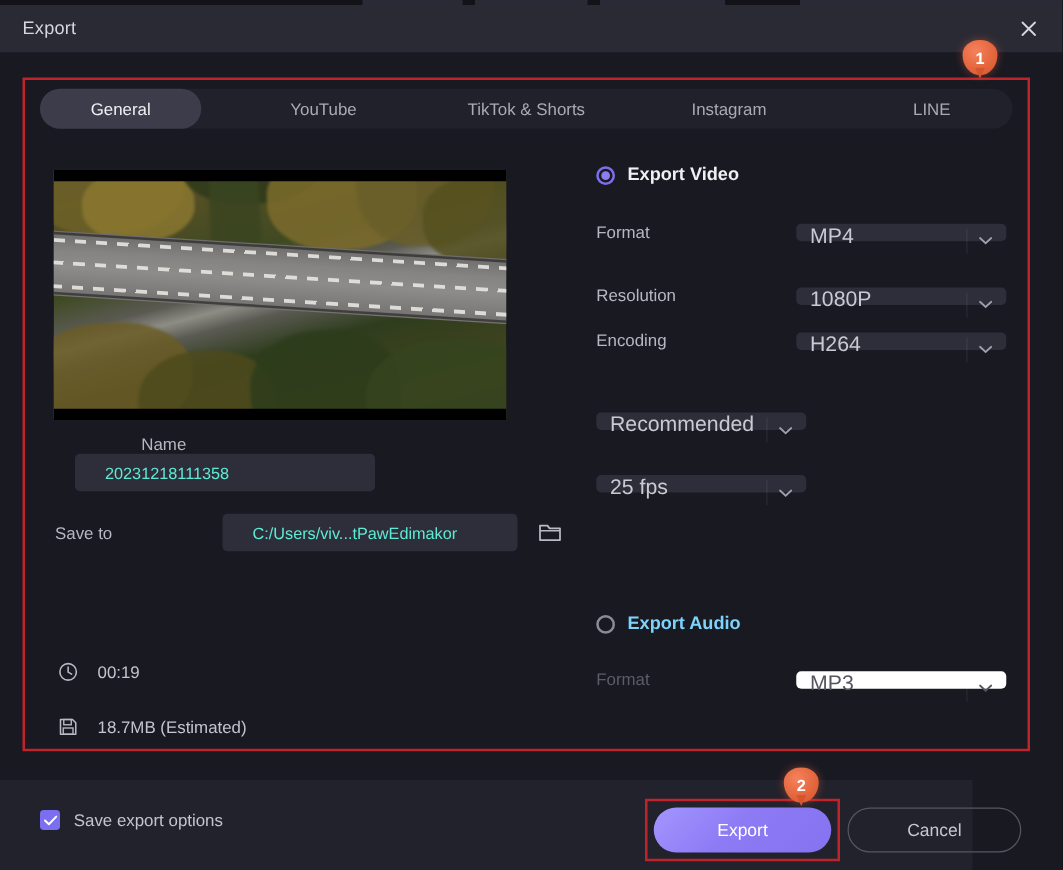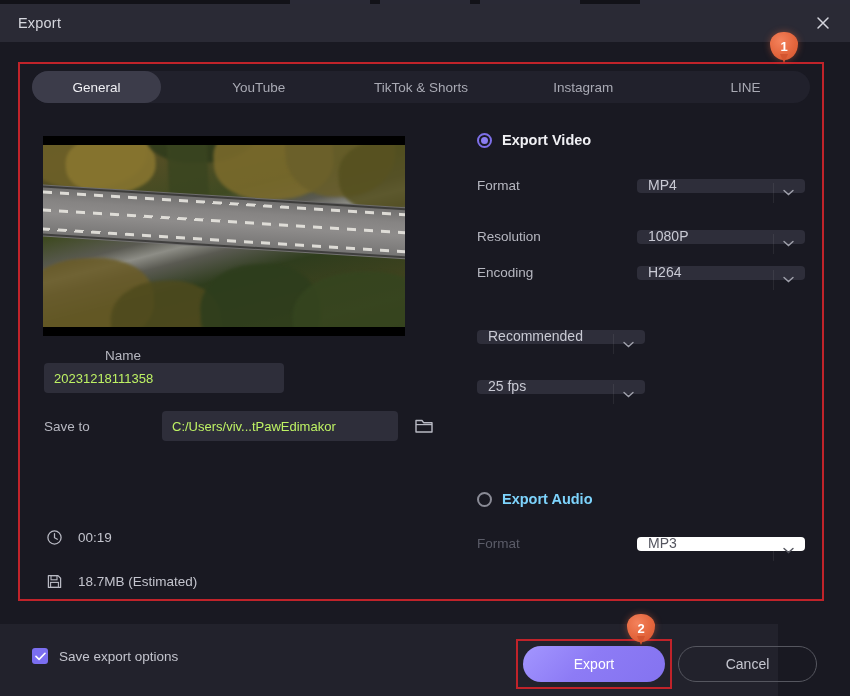--- a/index.html
+++ b/index.html
@@ -191,25 +191,26 @@
   .lc-label {
     color: #b6b7c0;
     font-size: 13.5px;
     width: 118px;
   }
   .textfield {
     height: 30px;
     background: #2e2e3a;
     border: none;
     border-radius: 4px;
-    color: #bef264;
+    color: #5eead4;
     font-size: 13px;
     font-family: "Liberation Sans", sans-serif;
-    padding: 0 10px;
+    padding: 0 24px;
     outline: none;
+    margin-left: 16px;
   }
   #name-row  { left: 44px; top: 348px; flex-direction: column; }
   #name-row .textfield { width: 240px; }
   #saveto-row { left: 44px; top: 411px; }
   #saveto-row .textfield { width: 236px; }
   .folder-btn {
     margin-left: 14px;
     width: 24px; height: 24px;
     display: flex; align-items: center; justify-content: center;
     cursor: pointer;
@@ -263,23 +264,23 @@
   .rc-label {
     width: 160px;
     color: #b6b7c0;
     font-size: 13.5px;
   }
   .rc-label.dim { color: #5b5c68; }
   .select {
     width: 168px; height: 14px;
     background: #2e2e3a;
     border-radius: 4px;
-    display: flex; align-items: flex-end;
+    display: flex; align-items: flex-start;
     color: #c9cad4;
-    font-size: 14px;
+    font-size: 17px;
     cursor: pointer;
     position: relative;
   }
   .select.dim { background: #ffffff; color: #54555f; cursor: default; }
   .select .val { padding-left: 11px; }
   .select .sep {
     position: absolute; right: 31px; top: 4px;
     width: 1px; height: 20px;
     background: rgba(255,255,255,.07);
   }

